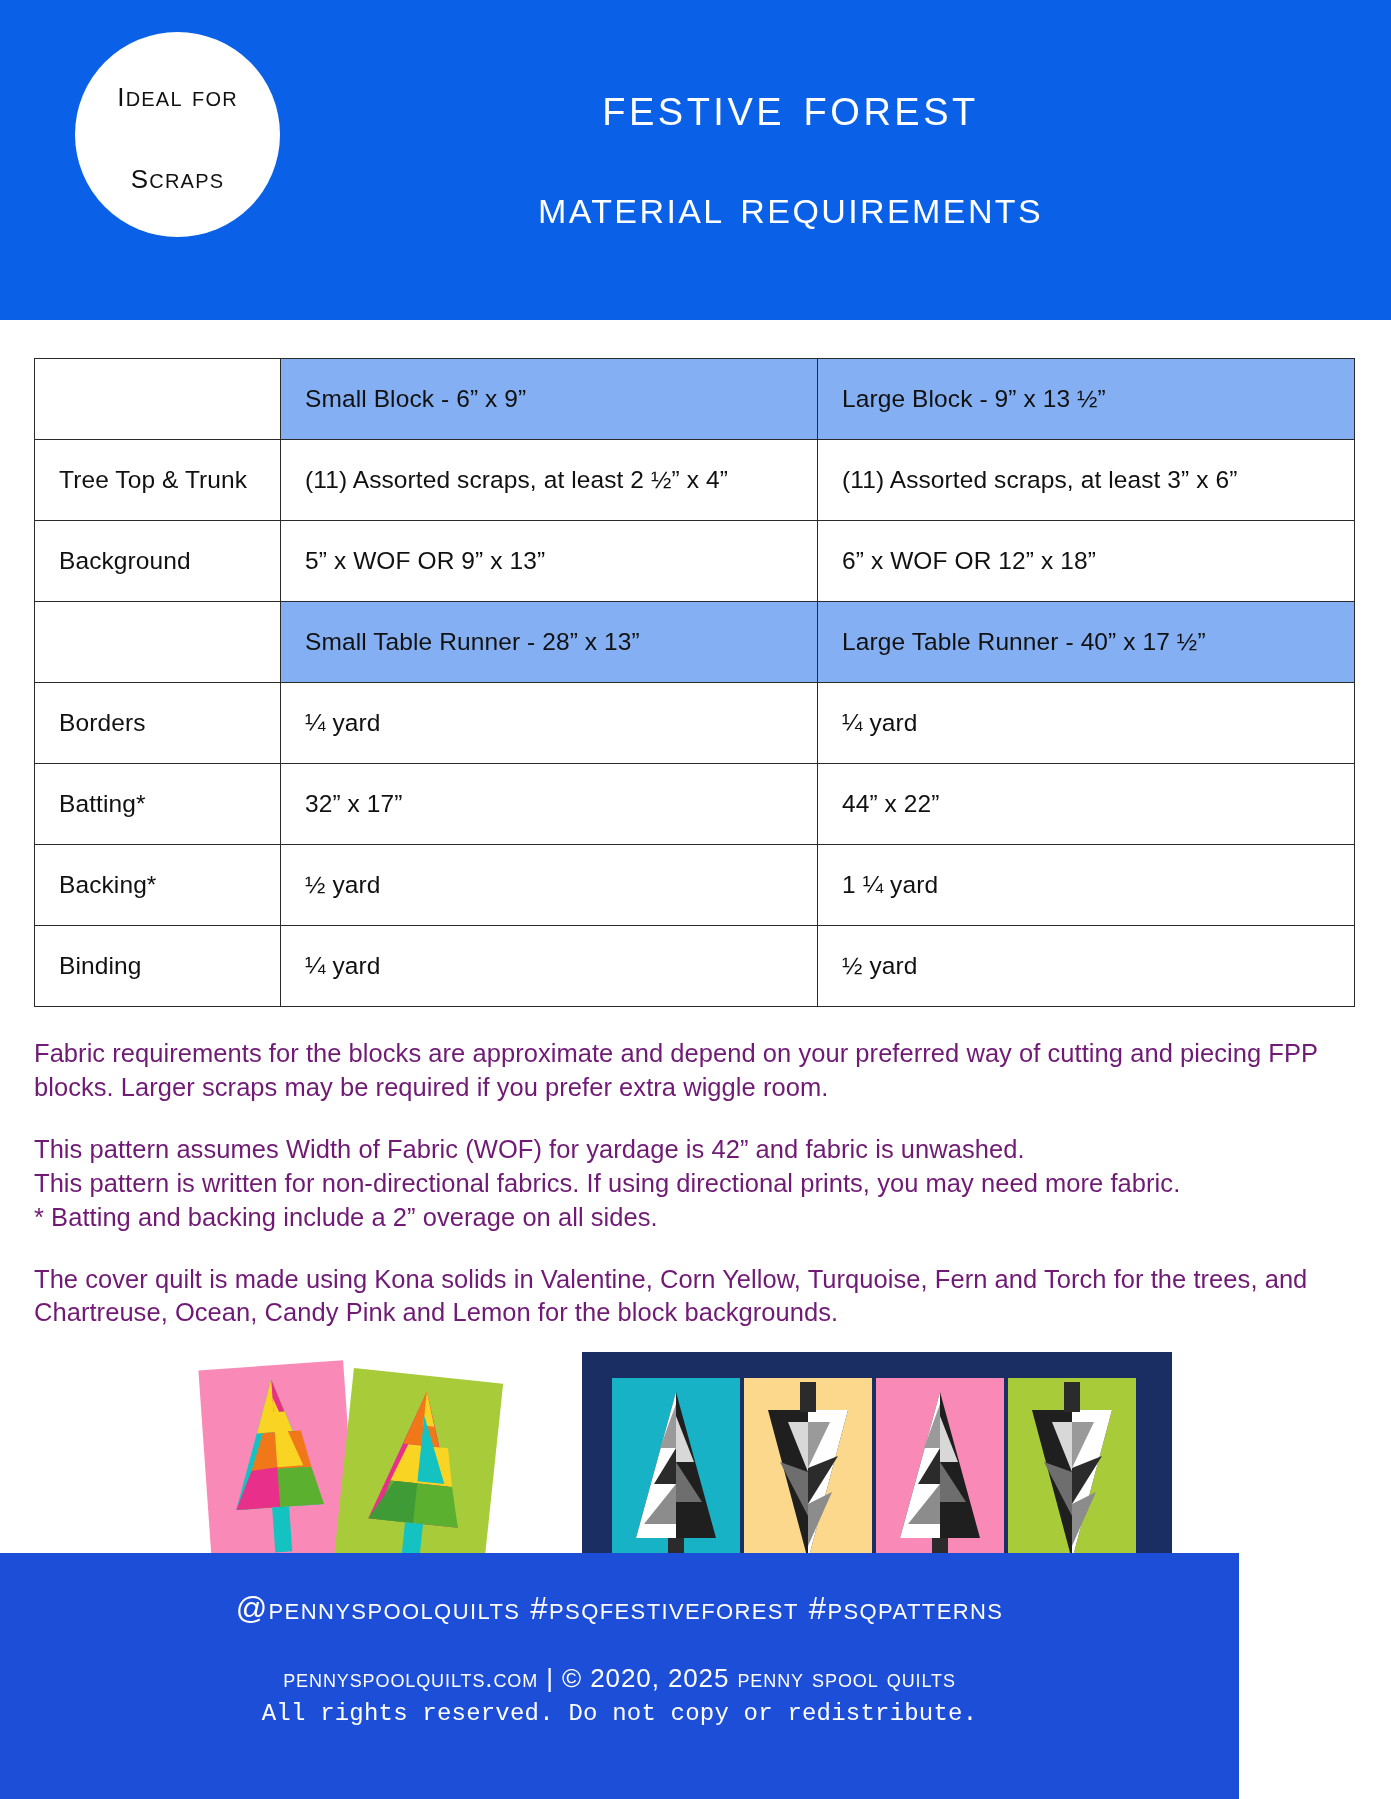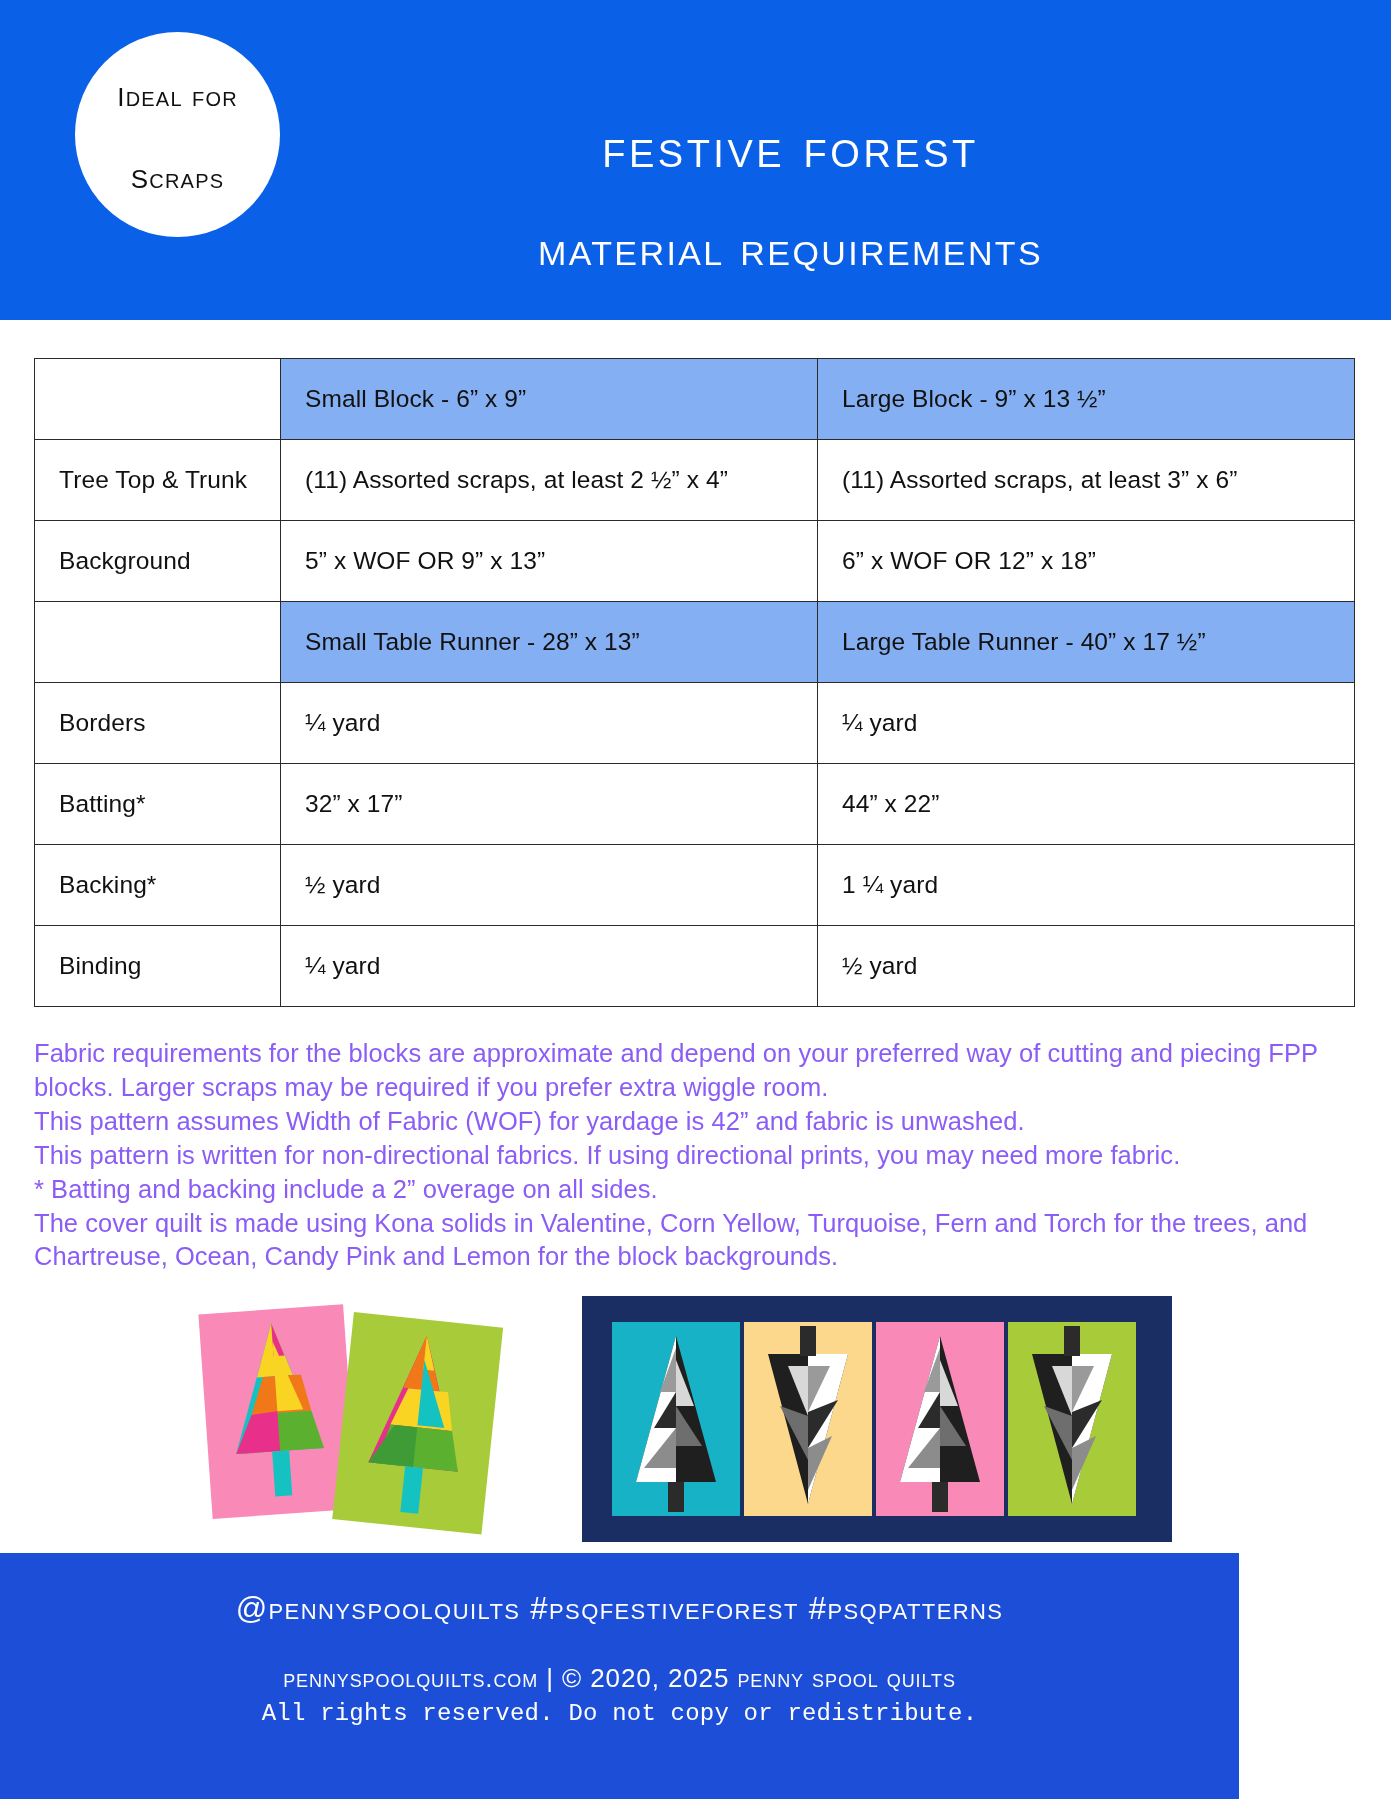--- a/index.html
+++ b/index.html
@@ -49,21 +49,20 @@
     text-transform: lowercase;
   }
   .badge-line::first-letter { font-size: 37px; }
 
   .header-titles {
     position: absolute;
     left: 310px;
     right: 120px;
     top: 78px;
     text-align: center;
-    margin-top: 42px;
   }
   .doc-title {
     color: #ffffff;
     font-size: 54px;
     letter-spacing: 3.5px;
     font-variant: small-caps;
     text-transform: lowercase;
     line-height: 1.05;
     font-weight: 400;
   }
@@ -111,24 +110,24 @@
   td.rowlabel {
     letter-spacing: 0.1px;
   }
 
   
   .body-text {
     margin-top: 30px;
     font-size: 25.5px;
     line-height: 1.33;
     letter-spacing: 0.05px;
-    color: #8b5cf6;
+    color: #701a75;
   }
   .body-text p { margin: 0; }
-  .body-text p + p { }
+  .body-text p + p { margin-top: 28px; }
 
   
   .illus {
     position: relative;
     margin-top: 26px;
     height: 285px;
   }
   .blocks-art {
     position: absolute;
     left: 120px;

